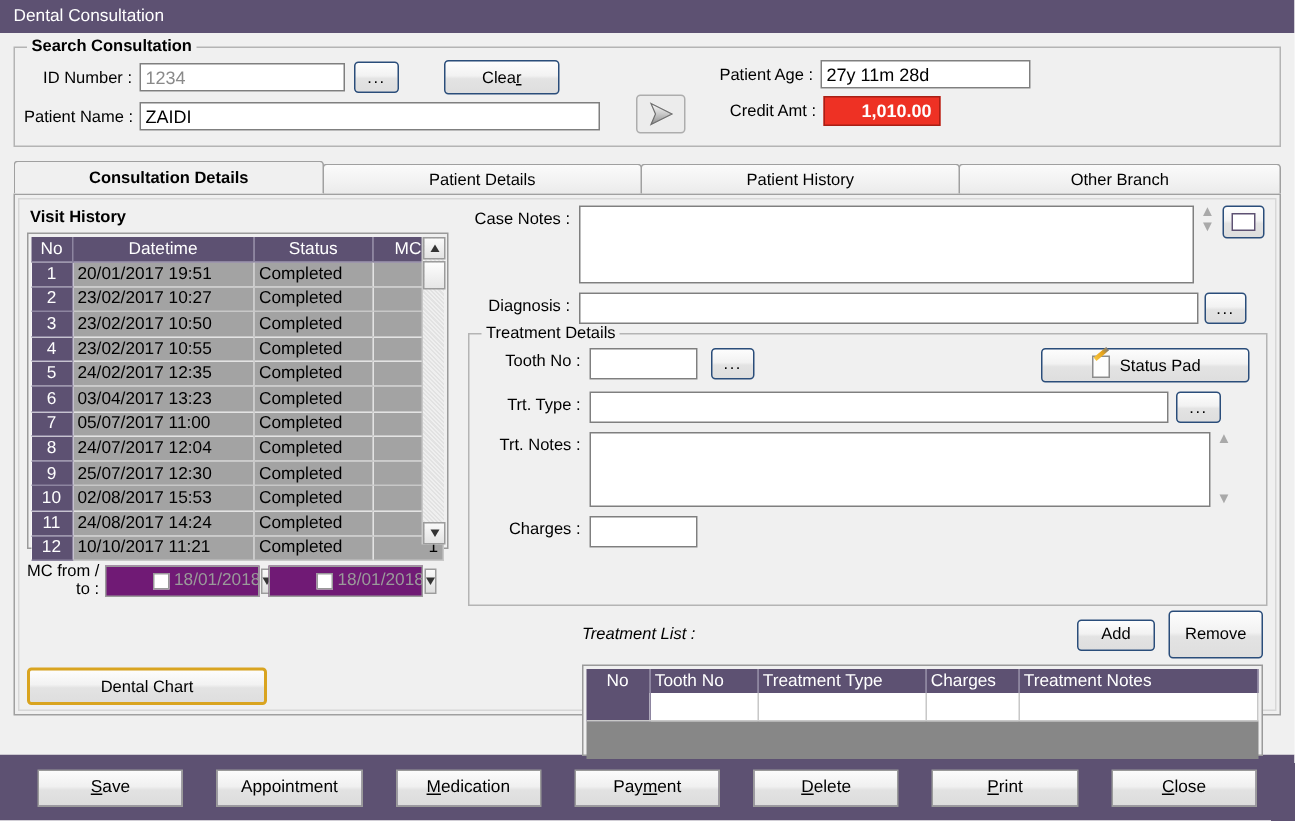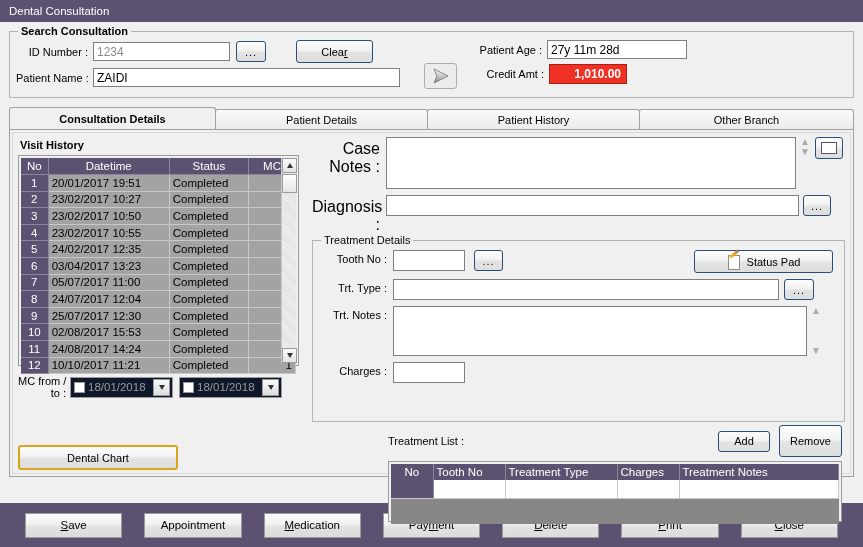--- a/index.html
+++ b/index.html
@@ -283,27 +283,28 @@
   .tri { width:0;height:0;border-left:3.5px solid transparent;border-right:3.5px solid transparent; }
   .tri.up { border-bottom:5px solid #333; }
   .tri.dn { border-top:5px solid #333; }
 
   
   .mc-row { display: flex; align-items: center; margin-top: 9px; }
   .mc-lbl { font-size: 11px; width: 52px; line-height: 12px; }
   .mc-lbl .l2 { display:block; text-align:right; padding-right:4px;}
   .dtp {
     border: 1px solid #9a9a9a;
-    background: #0f172a;
+    background: #701a75;
     height: 21px;
     width: 103px;
     box-sizing: border-box;
     display: flex; align-items: center;
     margin-right: 6px;
     position: relative;
+    padding-left: 28px;
   }
   .dtp .chk {
     width: 11px; height: 11px;
     border: 1px solid #999;
     background: #fff;
     margin: 0 3px 0 3px;
     flex: 0 0 auto;
     box-sizing: border-box;
   }
   .dtp .dval { color: #9a9a9a; font-size: 11.5px; flex:1 1 auto;}
@@ -316,21 +317,21 @@
     box-sizing:border-box;
   }
 
   .bottom-left-btns { display: flex; margin-top: 46px; }
   #btn-dental-chart { width: 160px; height: 25px; }
   #btn-images { width: 130px; height: 25px; margin-left: 11px; }
 
   
   .right-col { flex: 1 1 auto; padding-left: 13px; position: relative; z-index:2;}
   .rrow { display: flex; align-items: flex-start; margin-bottom: 6px; }
-  .rlbl { width: 68px; text-align: right; padding-right: 6px; font-size: 16px; padding-top: 3px;}
+  .rlbl { width: 68px; text-align: right; padding-right: 6px; font-size: 11px; padding-top: 3px;}
   .area {
     border: 1px solid #7f7f7f;
     background: #ffffff;
     box-sizing: border-box;
   }
   #case-notes { width: 410px; height: 52px; }
   #diagnosis  { width: 413px; height: 21px; }
   .scroll-arrows {
     width: 14px;
     display: flex; flex-direction: column; justify-content: space-between;
@@ -366,21 +367,21 @@
   }
   .wp-pencil {
     position: absolute; left: 3px; top: 1px;
     width: 11px; height: 3px;
     background: linear-gradient(90deg,#f5c542 0%, #e8a317 60%, #7a7a7a 100%);
     transform: rotate(-40deg);
     transform-origin: left center;
   }
 
   .tl-head-row { display: flex; align-items: center; margin-top: 3px; padding-left: 76px;}
-  .tl-label { font-size: 11px; }
+  .tl-label { font-size: 11px; font-style: italic; }
   #btn-add { width: 52px; height: 21px; margin-left: auto; }
   #btn-remove { width: 63px; height: 32px; margin-left: 9px; margin-right: 3px; }
 
   .tl-grid-wrap {
     margin: 4px 3px 0 76px;
     border: 1px solid #9a9a9a;
     background: #f0f0f0;
     padding: 2px;
     height: 61px;
     box-sizing: border-box;

